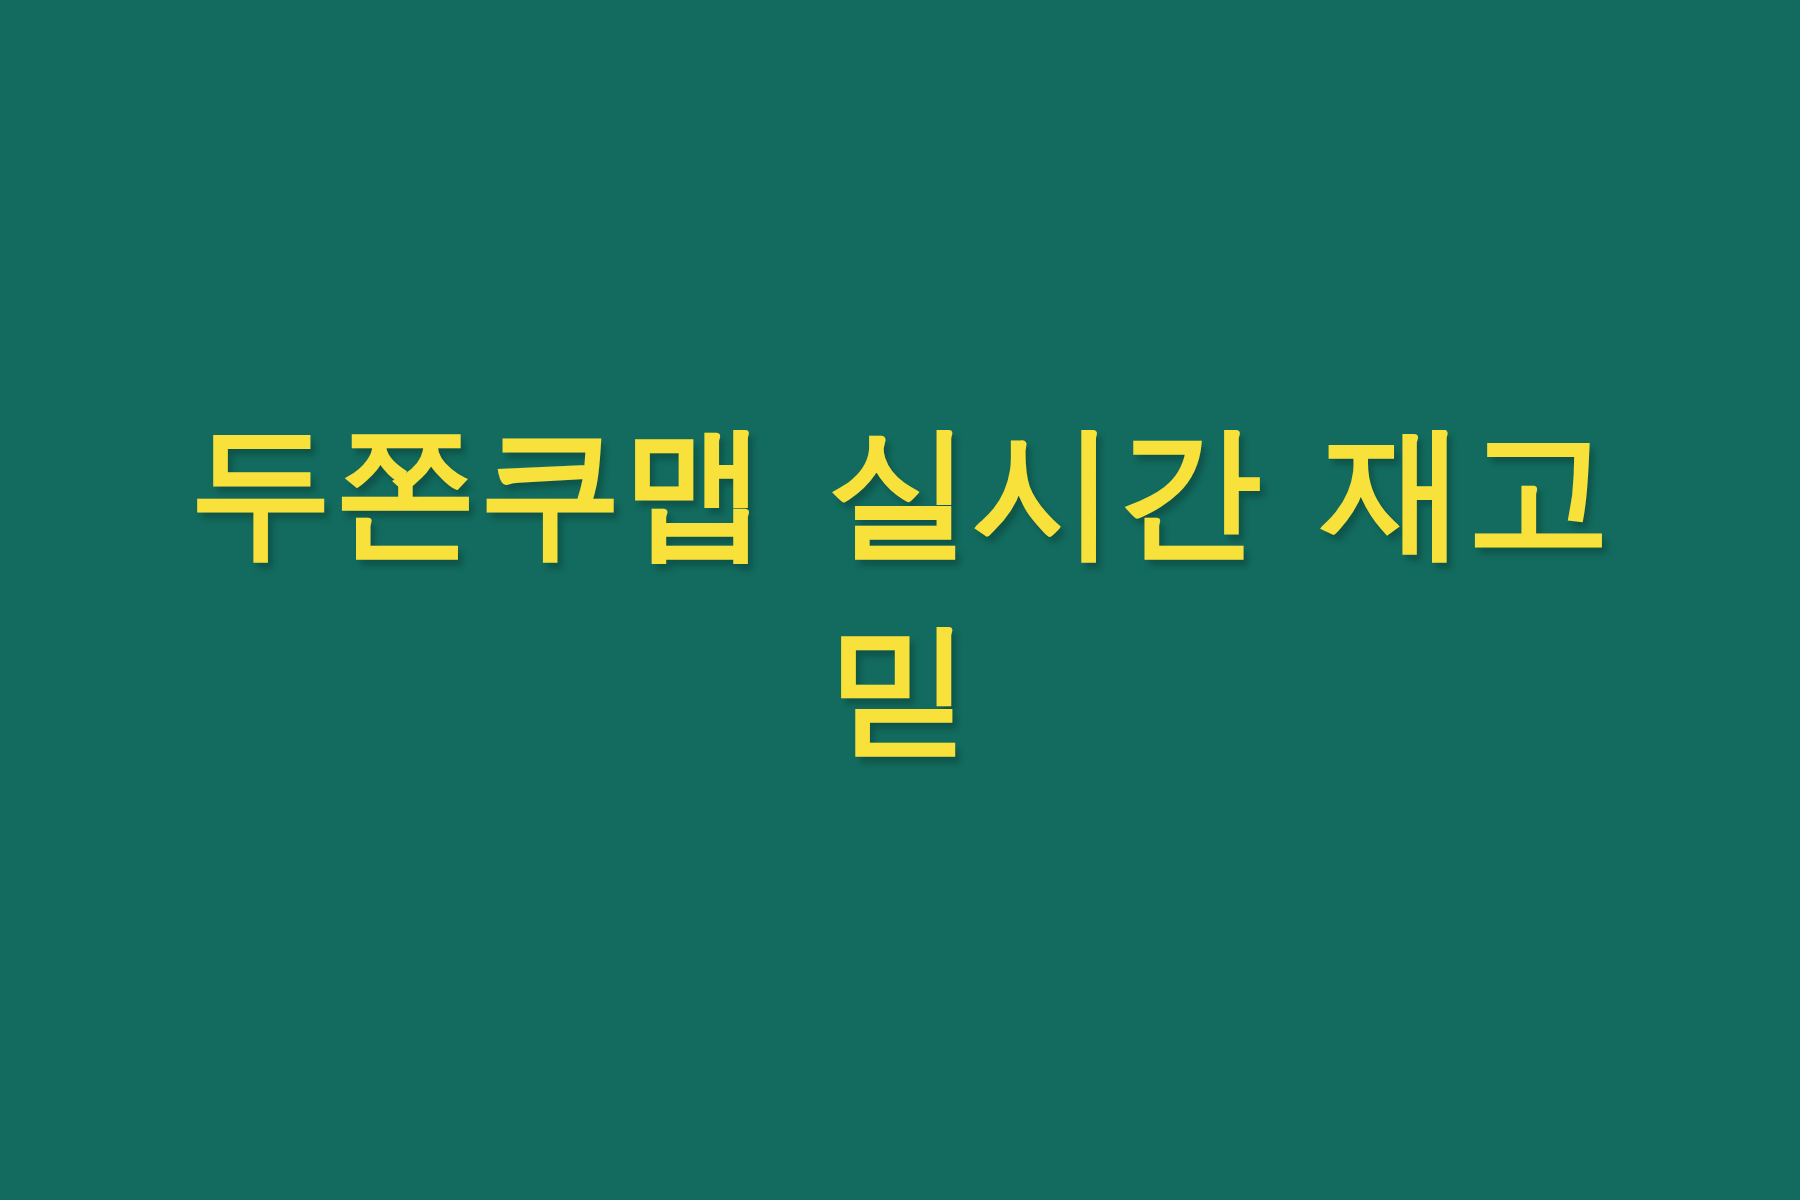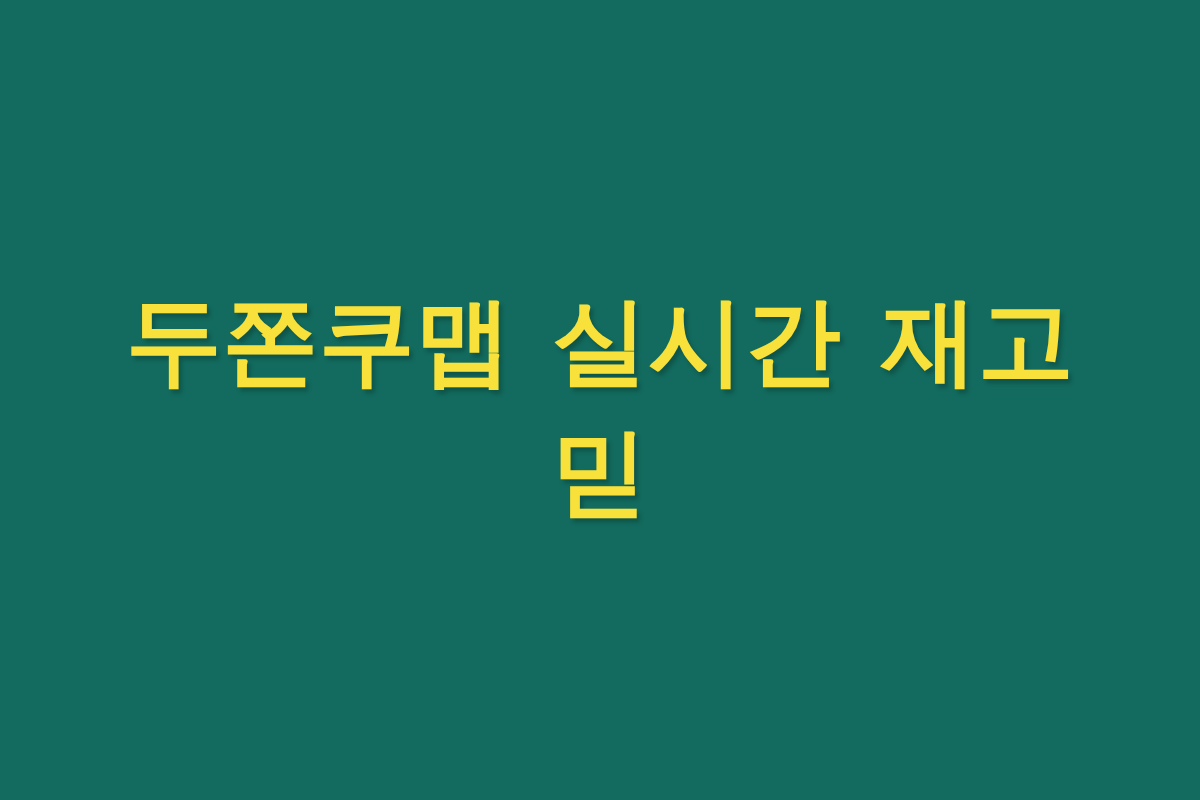--- a/index.html
+++ b/index.html
@@ -16,21 +16,21 @@
   }
 
   
   .banner {
     position: relative;
     box-sizing: border-box;
     width: 1200px;
     height: 800px;
     background: #126B5E;
     display: flex;
-    align-items: flex-end;
+    align-items: flex-start;
     justify-content: center;
     user-select: none;
   }
 
   
   .headline {
     width: 1040px;
     margin: 0;
     padding: 0;
     text-align: center;

